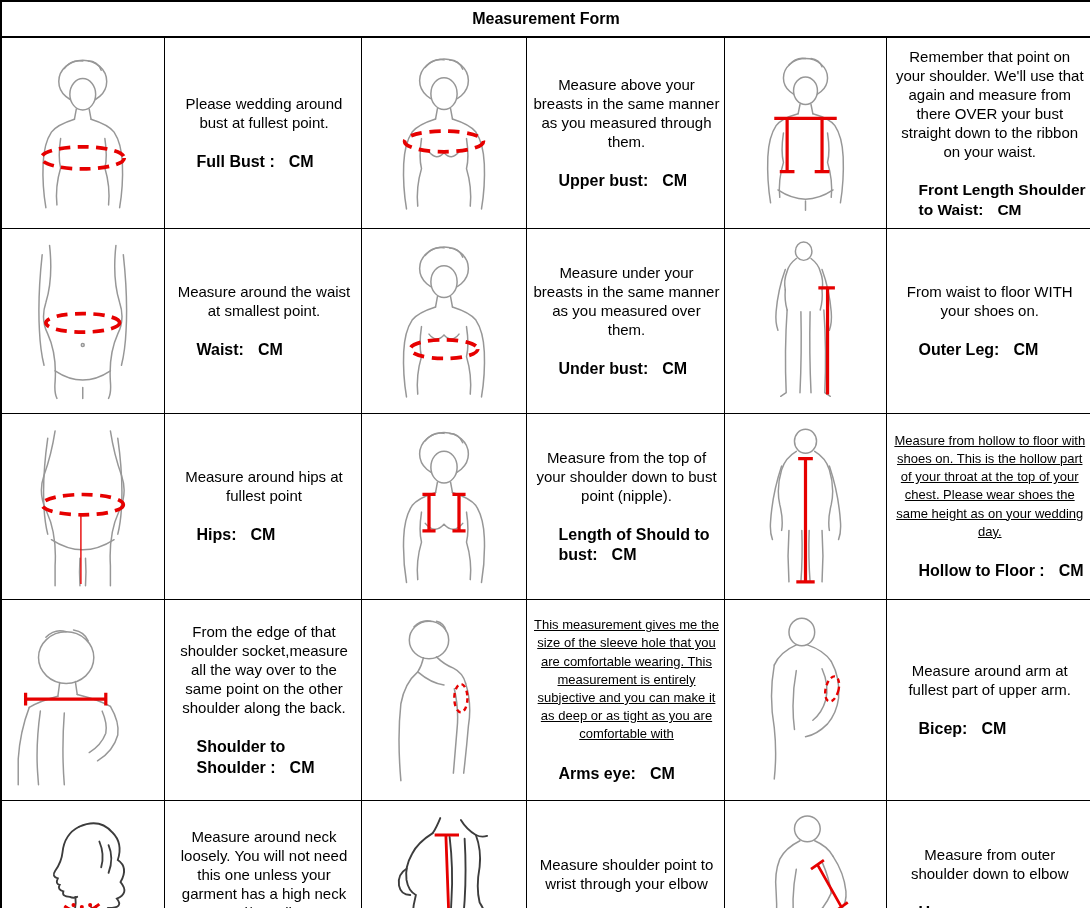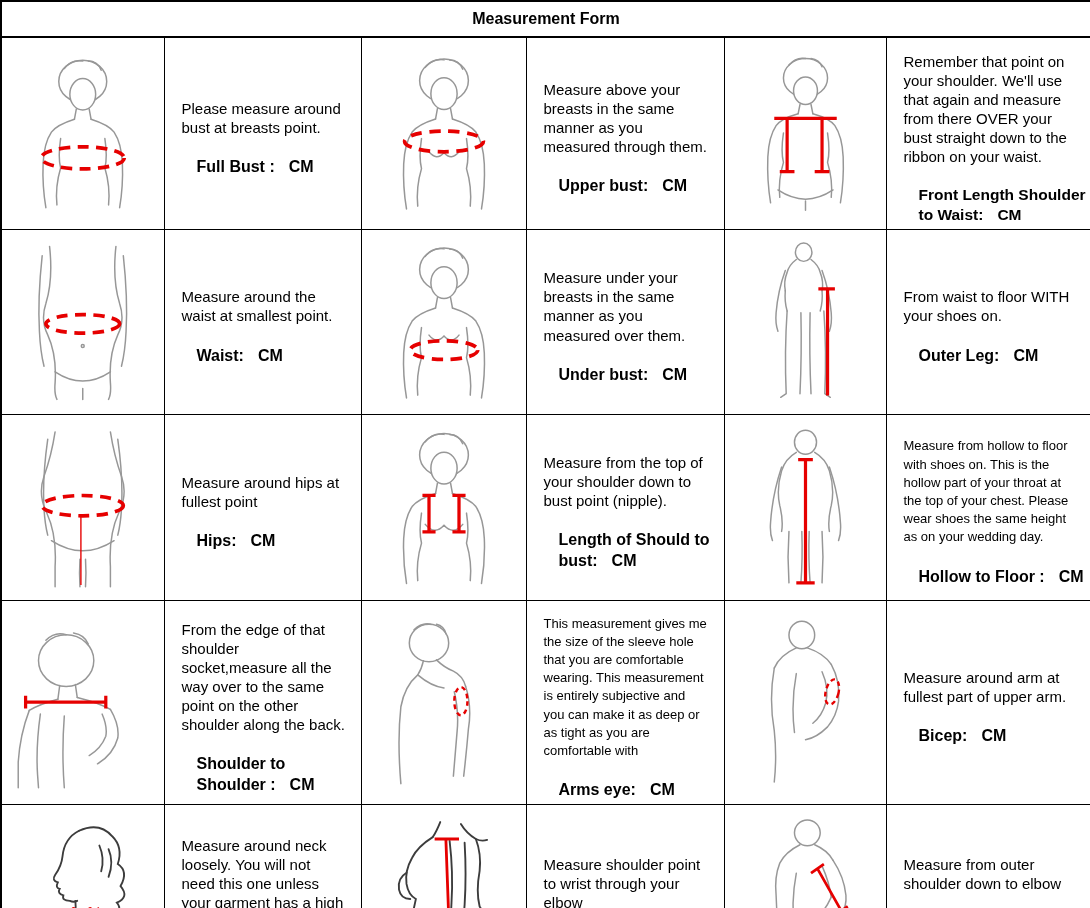--- a/index.html
+++ b/index.html
@@ -6,24 +6,24 @@
   html,body{margin:0;padding:0;background:#fff;}
   body{width:1090px;font-family:"Liberation Sans",sans-serif;color:#000;}
   table{border-collapse:collapse;table-layout:fixed;width:1090px;border:2px solid var(--border);}
   th,td{border:1px solid var(--border);padding:7px;overflow:hidden;}
   th{height:20px;font-size:16px;font-weight:bold;text-align:center;border-bottom:2px solid var(--border);}
   tr.r1 td{height:176px;} tr.r2 td{height:170px;} tr.r3 td{height:171px;}
   tr.r4 td{height:186px;} tr.r5 td{height:173px;}
   td.fig{vertical-align:middle;background:#fff;}
   td.fig svg{display:block;width:100%;height:100%;}
   td.txt{vertical-align:middle;padding:4px 4px 4px 7px;font-size:15px;line-height:1.27;}
-  p.desc{margin:10px;}
+  p.desc{margin:0;text-align:center;}
   p.lbl{margin:20px 0 0 0;font-weight:bold;font-size:16px;padding-left:25px;}
   td.tight p.lbl{margin-top:19px;font-size:15.5px;}
-  td.small p.desc{font-size:13px;line-height:1.4;}
+  td.small p.desc{font-size:13px;line-height:1.4;text-decoration:underline;}
   td.small p.lbl{margin-top:20px;}
   .unit{margin-left:14px;}
   
   .g{stroke:var(--gray);fill:none;stroke-width:1.6;stroke-linecap:round;}
   .gf{stroke:var(--gray);fill:#fff;stroke-width:1.6;}
   .d{stroke:var(--dark);fill:none;stroke-width:2;stroke-linecap:round;}
   .r{stroke:var(--red);fill:none;stroke-width:3.5;stroke-linecap:butt;}
   .rd{stroke:var(--red);fill:none;stroke-width:4;stroke-dasharray:12 8;}
   .rds{stroke:var(--red);fill:none;stroke-width:2.6;stroke-dasharray:5 4;}
   .rt{stroke:var(--red);fill:none;stroke-width:1.5;}
@@ -54,21 +54,21 @@
         <ellipse class="gf" cx="80" cy="30" rx="26" ry="23"></ellipse>
         <path class="g" d="M60 16 q8 -10 20 -8 m6 0 q10 0 14 10"></path>
         <ellipse class="gf" cx="80" cy="44" rx="14" ry="17"></ellipse>
         <path class="g" d="M73 60 l-2 11 M87 60 l2 11"></path>
         <path class="g" d="M71 71 Q52 77 46 85 Q38 97 37 119 Q36 143 40 167 M89 71 Q108 77 114 85 Q122 97 123 119 Q124 143 120 167"></path>
         <path class="g" d="M56 92 Q53 112 56 124 Q50 144 52 164 M104 92 Q107 112 104 124 Q110 144 108 164"></path>
         <ellipse class="rd" cx="80" cy="113" rx="45" ry="12"></ellipse>
       </svg>
     </td>
     <td class="txt">
-      <p class="desc">Please measure around bust at breasts point.</p>
+      <p class="desc">Please wedding around bust at fullest point.</p>
       <p class="lbl"><span>Full Bust :</span><span class="unit">CM</span></p>
     </td>
     <td class="fig">
       <svg viewBox="0 0 160 172" preserveAspectRatio="xMidYMid meet">
         <ellipse class="gf" cx="80" cy="30" rx="26" ry="23"></ellipse>
         <path class="g" d="M60 16 q8 -10 20 -8 m6 0 q10 0 14 10"></path>
         <ellipse class="gf" cx="80" cy="44" rx="14" ry="17"></ellipse>
         <path class="g" d="M73 60 l-2 11 M87 60 l2 11"></path>
         <path class="g" d="M71 71 Q52 77 46 85 Q38 97 37 119 Q36 143 40 167 M89 71 Q108 77 114 85 Q122 97 123 119 Q124 143 120 167"></path>
         <path class="g" d="M56 92 Q53 112 56 124 Q50 144 52 164 M104 92 Q107 112 104 124 Q110 144 108 164"></path>

